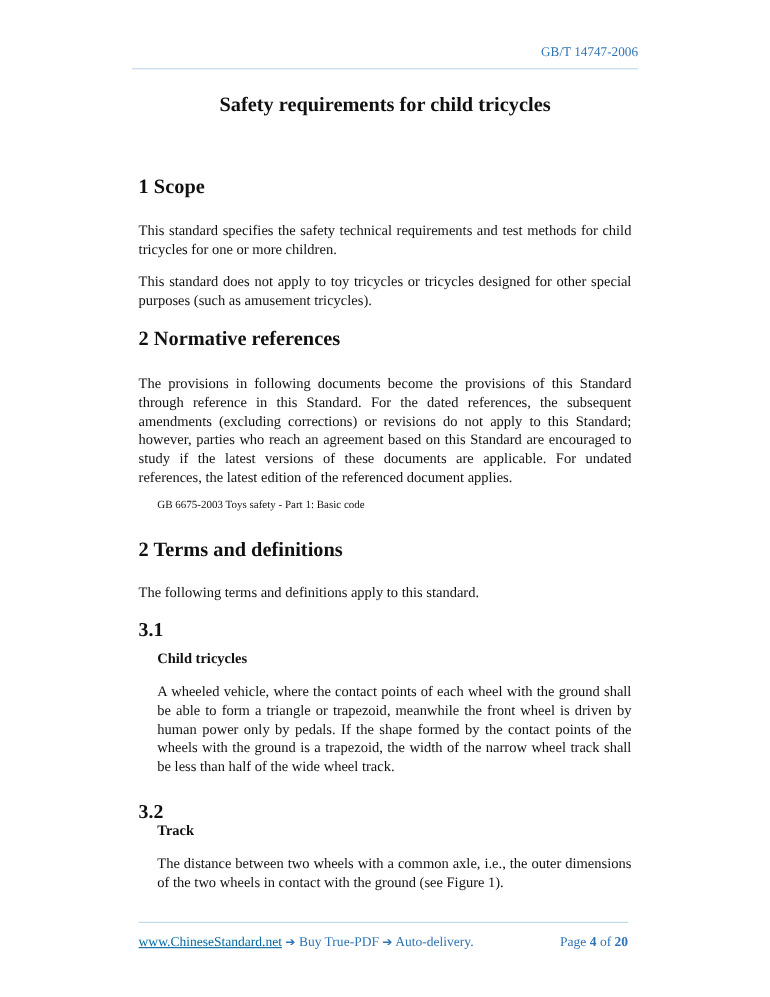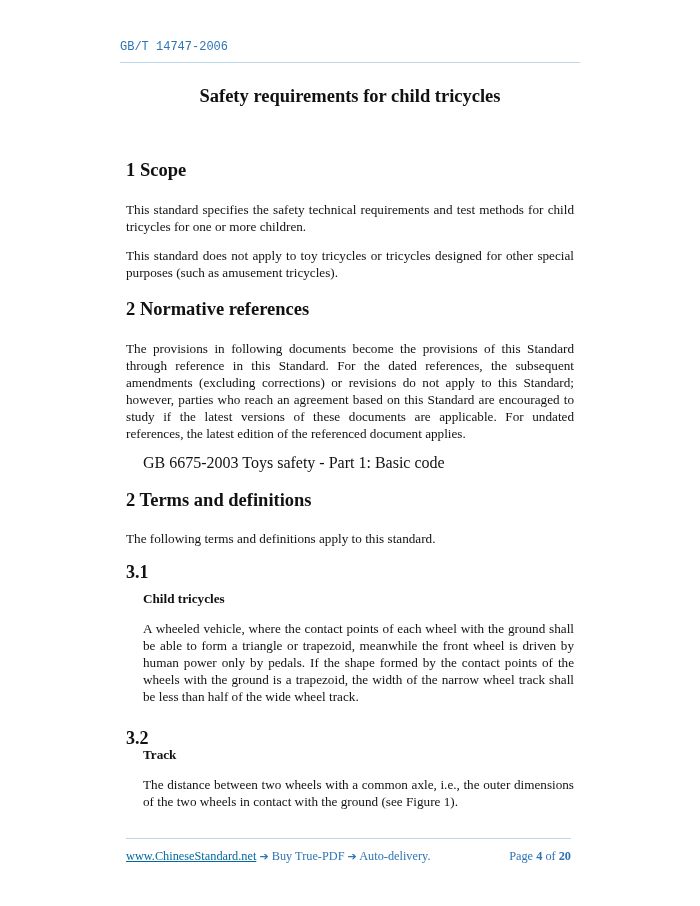--- a/index.html
+++ b/index.html
@@ -3,21 +3,21 @@
   <meta charset="utf-8">
   <style>
     html, body { margin: 0; padding: 0; background: #ffffff; }
     body {
       width: 700px; height: 906px; position: relative; overflow: hidden;
       font-family: "Liberation Serif", "DejaVu Serif", serif;
       color: #111111;
     }
     .header {
       position: absolute; top: 40px; left: 120px; width: 460px;
-      text-align: left; font-size: 12px; color: #2e74b5; font-family: Liberation Mono, monospace;
+      text-align: right; font-size: 12px; color: #2e74b5;
     }
     .header-rule {
       position: absolute; top: 62px; left: 120px; width: 460px; height: 0;
       border-top: 1px solid #bcd7ea;
     }
     .title {
       position: absolute; top: 86px; left: 120px; width: 460px;
       text-align: center; font-size: 18.5px; font-weight: bold;
     }
     .content {
@@ -26,21 +26,21 @@
     .h1 {
       position: absolute; left: 0; font-size: 18.5px; font-weight: bold; white-space: nowrap;
     }
     .para {
       position: absolute; left: 0; width: 448px; font-size: 13.2px; line-height: 17px;
       text-align: justify;
     }
     .indent { left: 17px; width: 431px; }
     .sub-num { position: absolute; left: 0; font-size: 18px; font-weight: bold; }
     .term { position: absolute; left: 17px; font-size: 13.2px; font-weight: bold; }
-    .ref { position: absolute; left: 17px; font-size: 16px; white-space: nowrap; }
+    .ref { position: absolute; left: 17px; font-size: 10px; white-space: nowrap; }
     .footer-rule {
       position: absolute; top: 838px; left: 126px; width: 445px; height: 0;
       border-top: 1px solid #bcd7ea;
     }
     .footer {
       position: absolute; top: 849px; left: 126px; width: 445px;
       font-size: 12.3px; color: #2e74b5; white-space: nowrap;
     }
     .footer a { color: #0369a1; text-decoration: underline; }
     .footer .arrow { font-family: "DejaVu Sans", sans-serif; font-size: 11px; }

